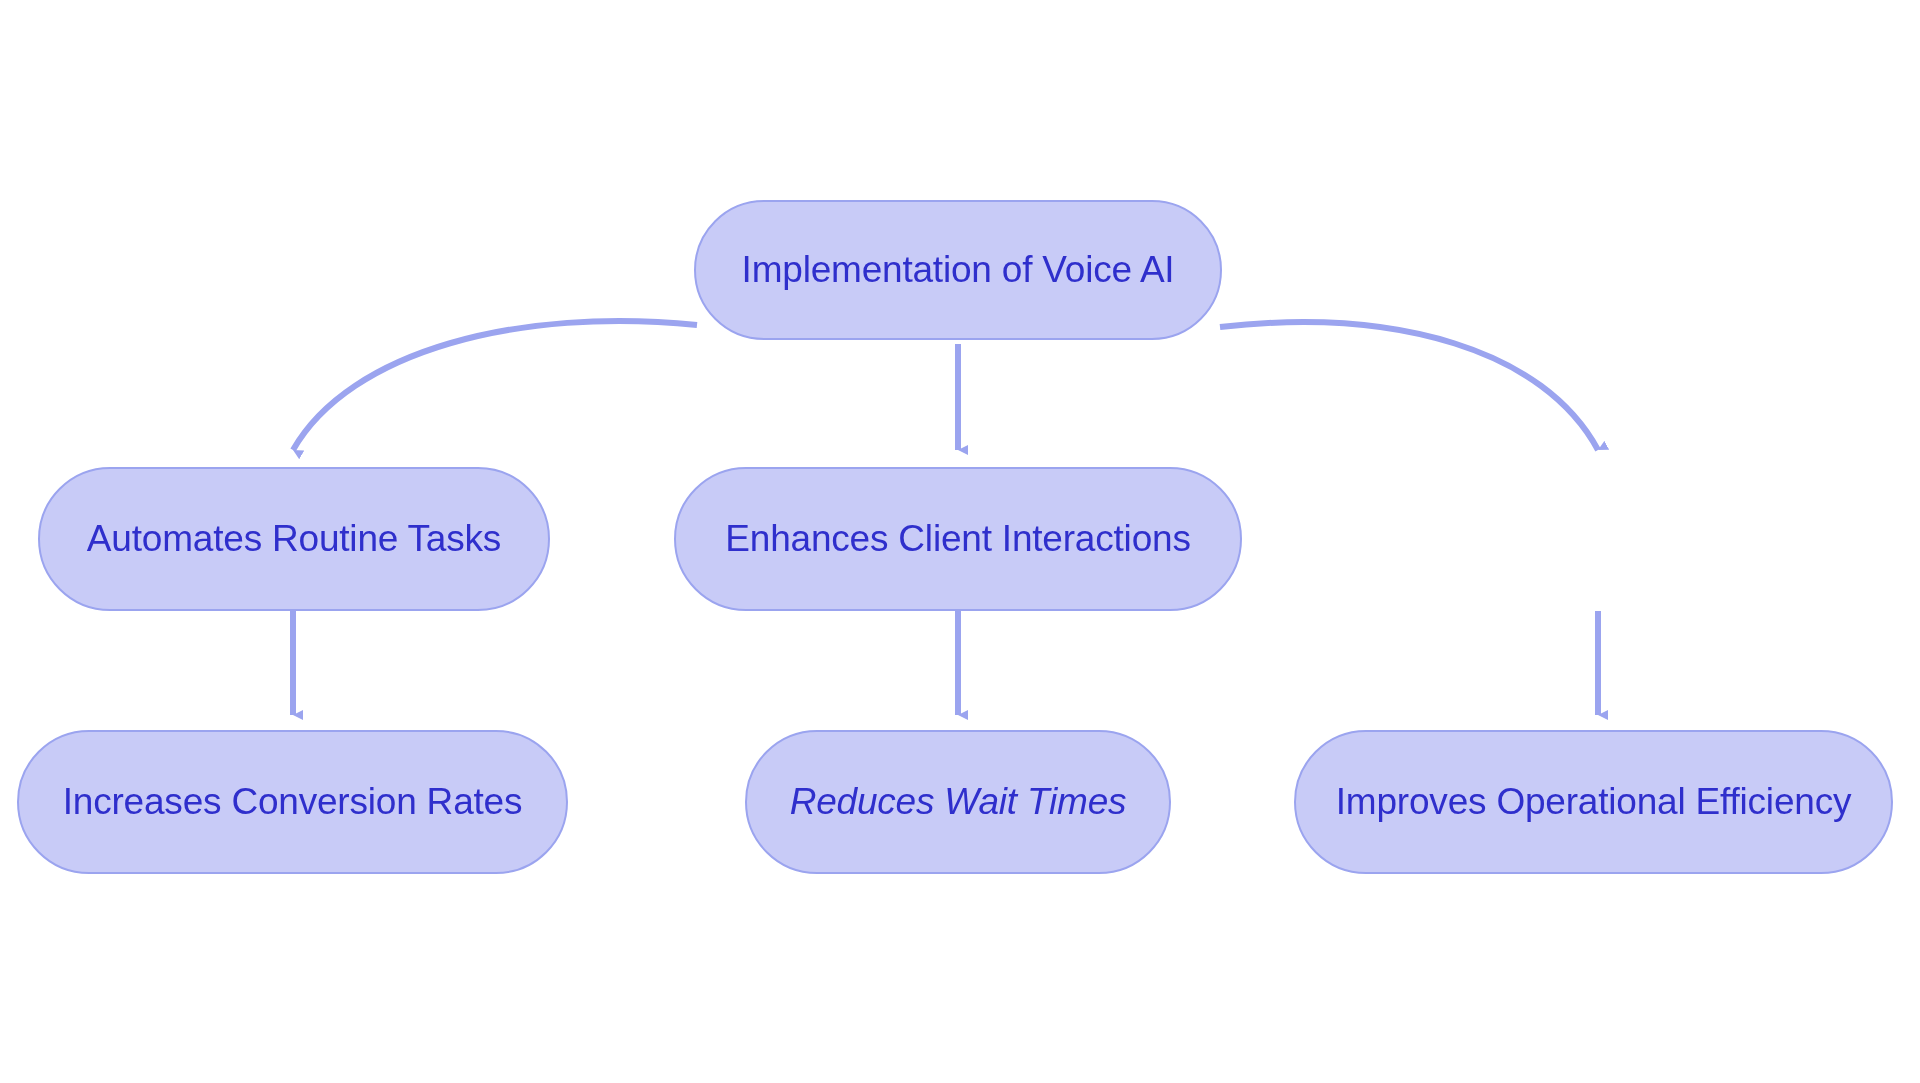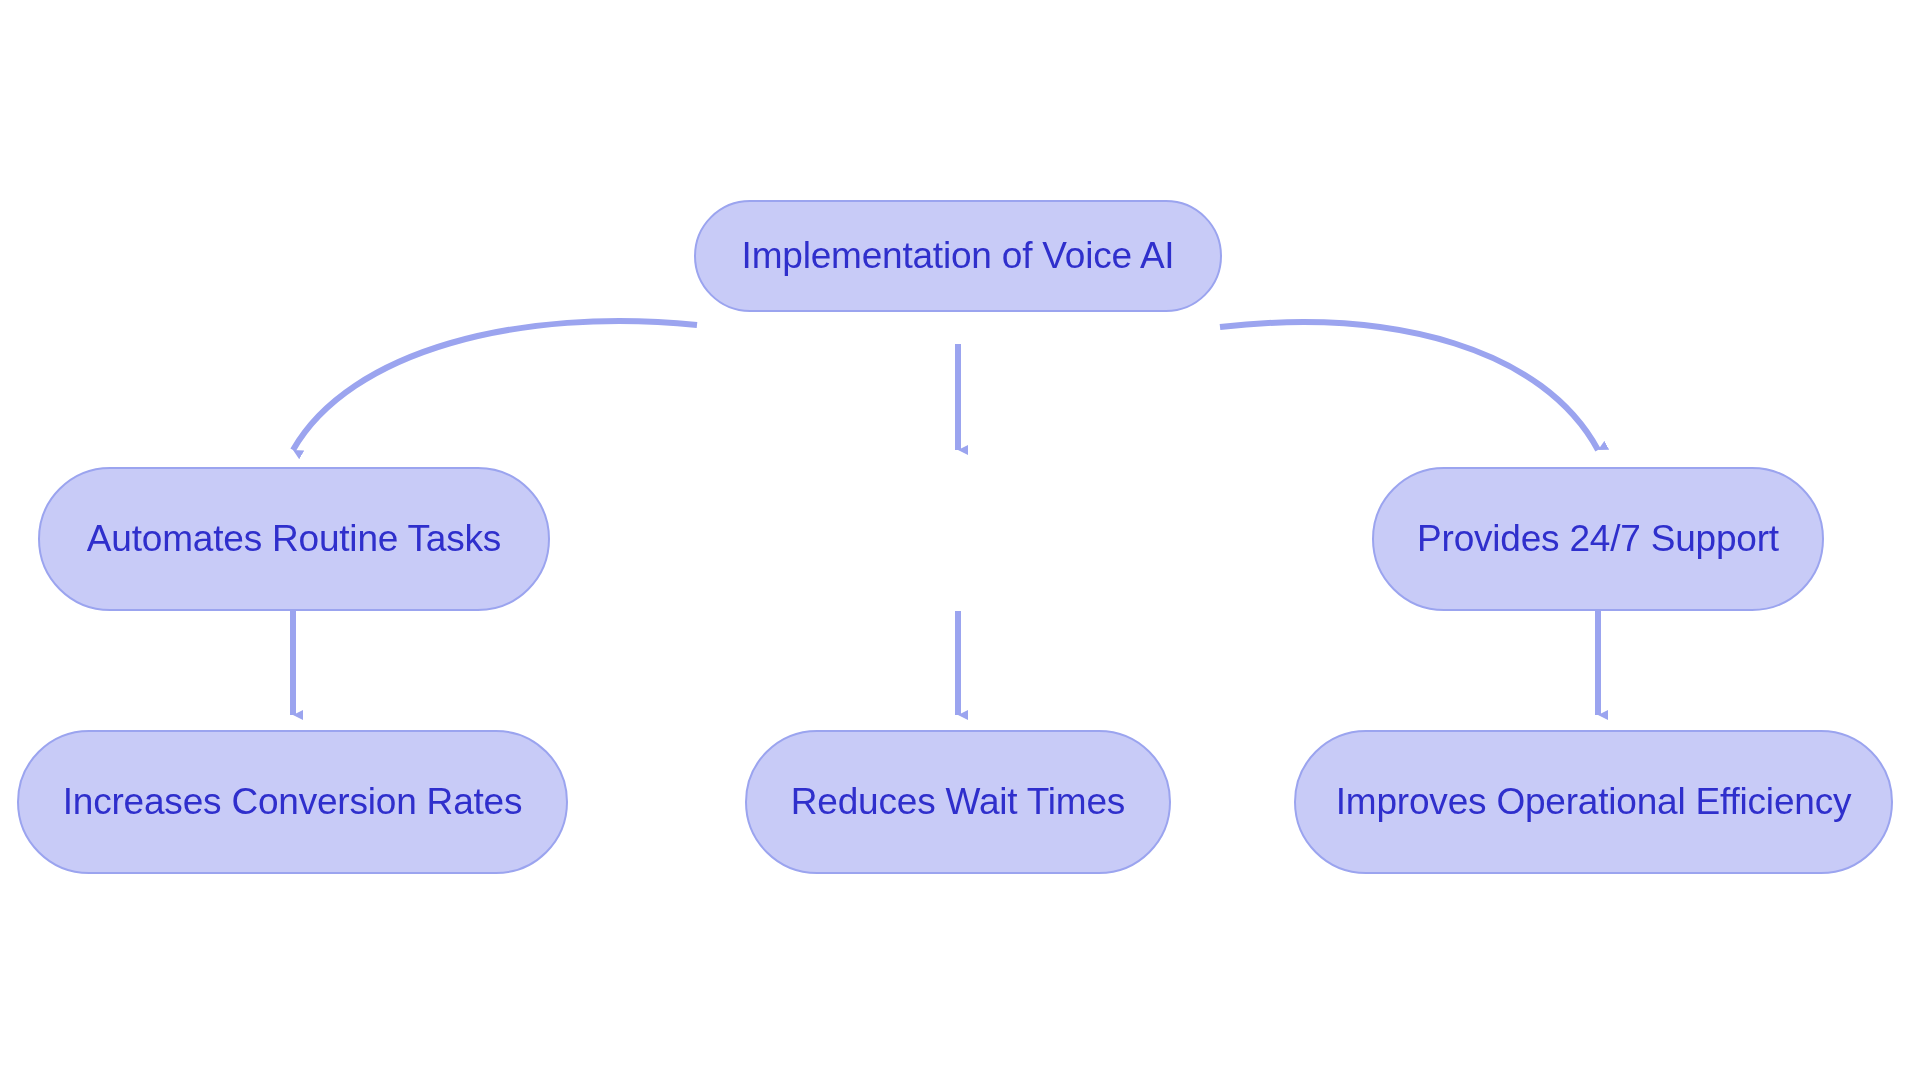--- a/index.html
+++ b/index.html
@@ -67,38 +67,38 @@
 
     <path d="M 1220 327 C 1396 307, 1544 350, 1598 450" fill="none" stroke="#9ba4ef" stroke-width="6" stroke-linecap="butt" marker-end="url(#arrowhead)"></path>
 
     <path d="M 293 611 L 293 715" fill="none" stroke="#9ba4ef" stroke-width="6" marker-end="url(#arrowhead)"></path>
 
     <path d="M 958 611 L 958 715" fill="none" stroke="#9ba4ef" stroke-width="6" marker-end="url(#arrowhead)"></path>
 
     <path d="M 1598 611 L 1598 715" fill="none" stroke="#9ba4ef" stroke-width="6" marker-end="url(#arrowhead)"></path>
   </svg>
 
-  <div class="node" style="left:694px; top:200px; width:528px; height:112px;">
+  <div class="node" style="left:694px; top:200px; width:528px; height:140px;">
     <span class="node-label">Implementation of Voice AI</span>
   </div>
 
   <div class="node" style="left:38px; top:467px; width:512px; height:144px;text-align:right;">
     <span class="node-label">Automates Routine Tasks</span>
   </div>
 
+  <div class="node" style="left:674px; top:467px; width:568px; height:144px;">
+    <span class="node-label">Enhances Client Interactions</span>
+  </div>
 
-  <div class="node" style="left:1372px; top:467px; width:452px; height:144px;">
-    <span class="node-label">Provides 24/7 Support</span>
-  </div>
 
   <div class="node" style="left:17px; top:730px; width:551px; height:144px;justify-content:center;">
     <span class="node-label">Increases Conversion Rates</span>
   </div>
 
-  <div class="node" style="left:745px; top:730px; width:426px; height:144px;">
+  <div class="node" style="left:745px; top:730px; width:426px; height:144px;font-style:italic;">
     <span class="node-label">Reduces Wait Times</span>
   </div>
 
   <div class="node" style="left:1294px; top:730px; width:599px; height:144px;">
     <span class="node-label">Improves Operational Efficiency</span>
   </div>
 
 </div>
 
 </body></html>

